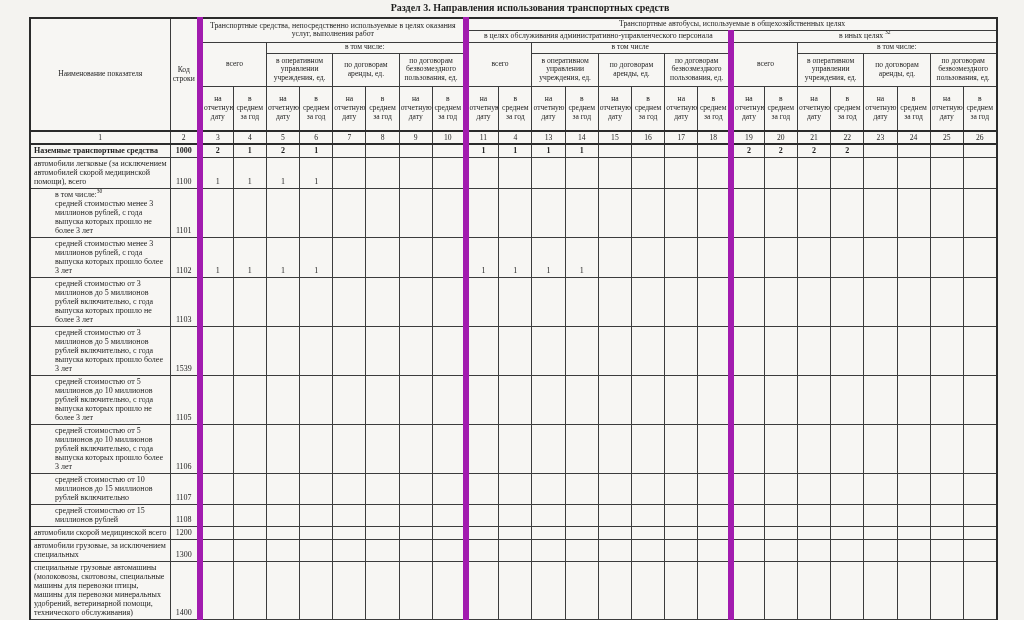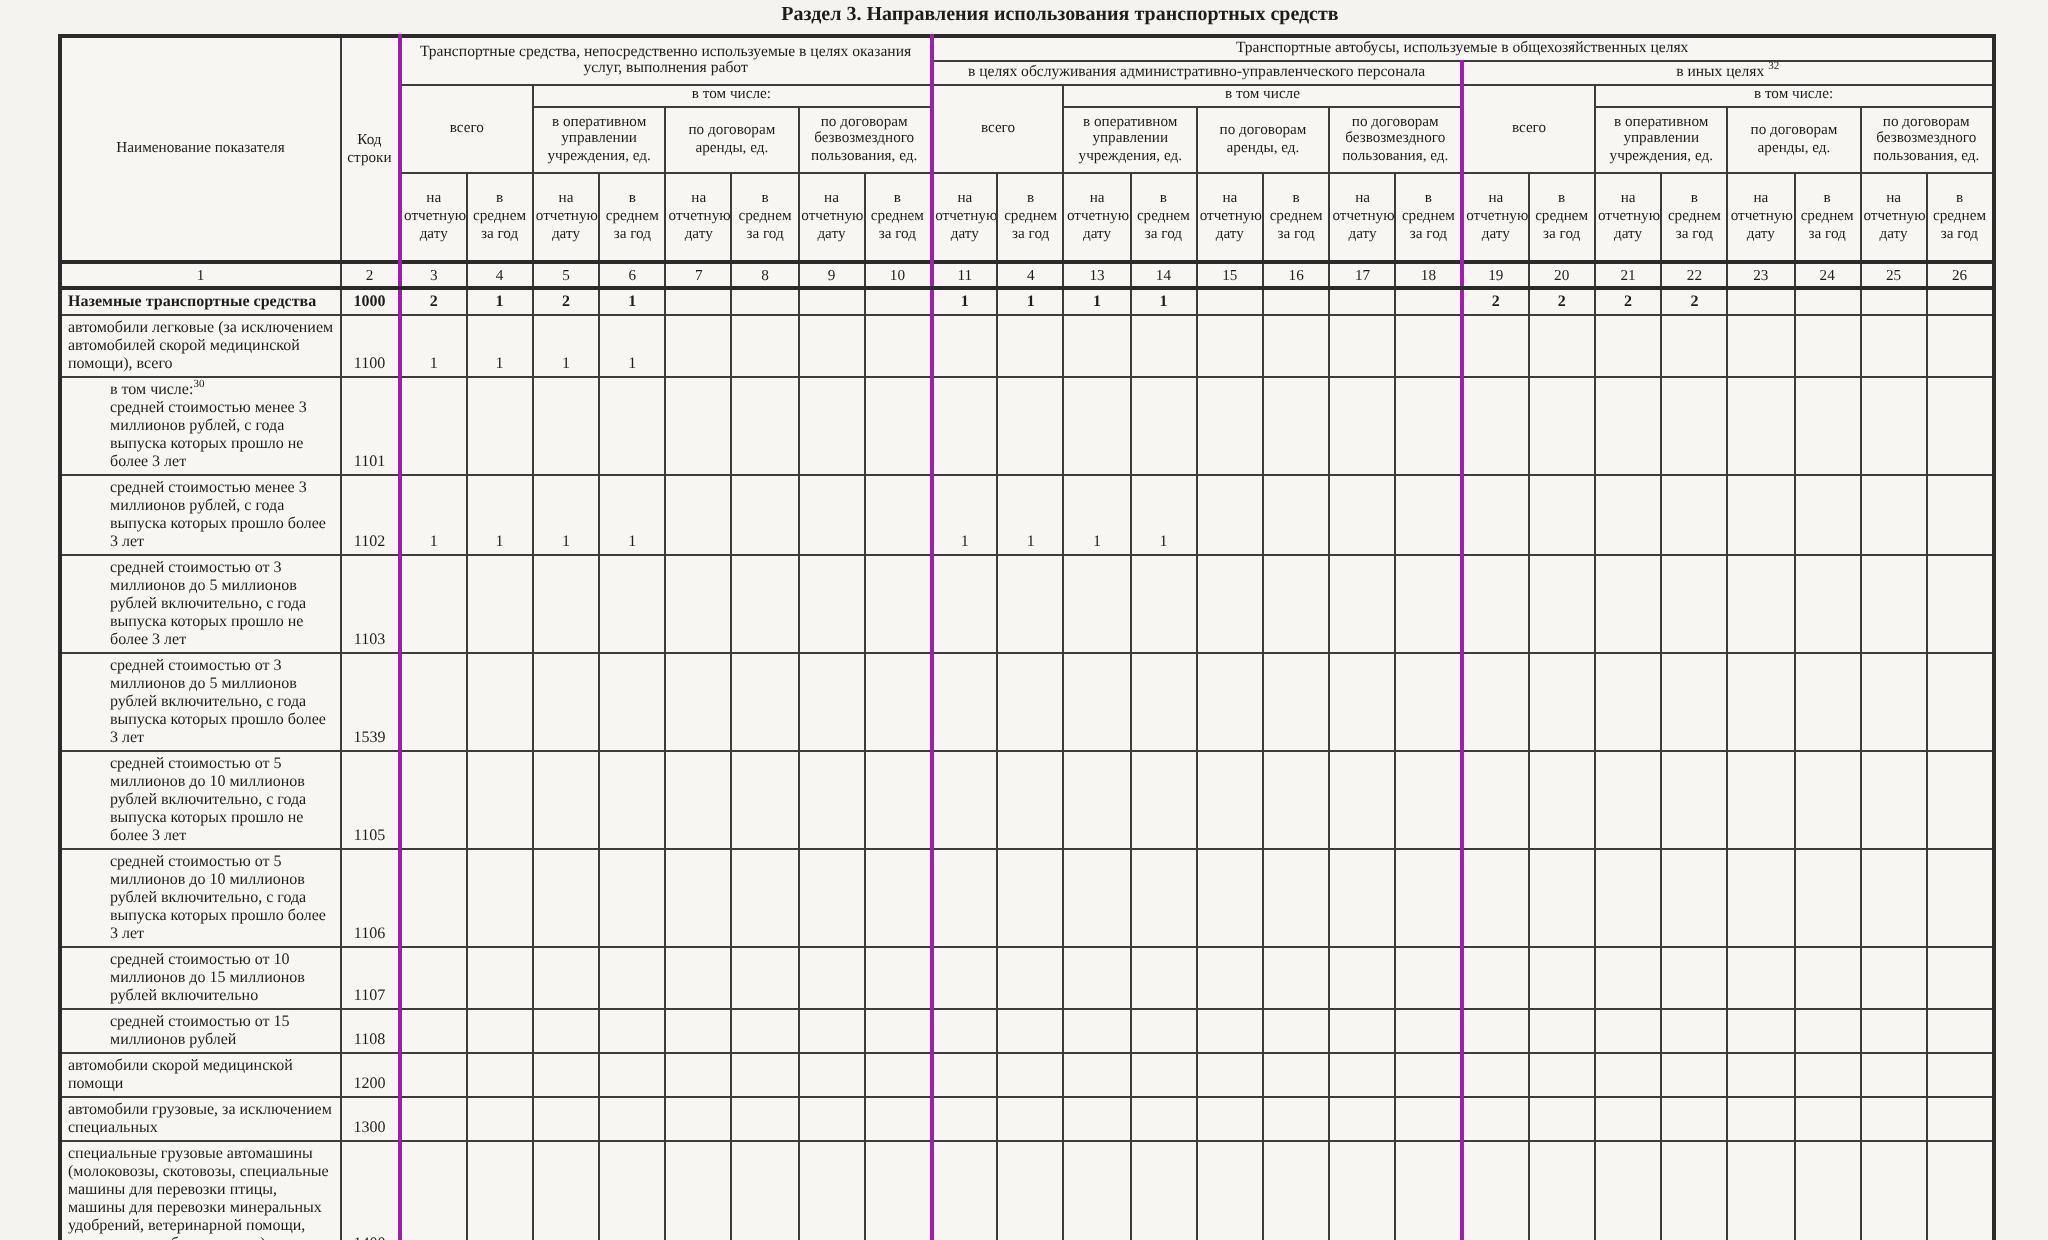--- a/index.html
+++ b/index.html
@@ -37,21 +37,21 @@
   td.lbl {
     font-size:8px; line-height:9px; vertical-align:bottom;
     padding:1px 2px 2px 3px; text-align:left;
   }
   td.lbl.indent { padding-left:24px; }
   td.code, td.val {
     font-size:8px; line-height:9px; text-align:center; vertical-align:bottom;
     padding:1px 0 2px 0;
   }
   tr.bold td { font-weight:bold; }
-  .thL { border-left:2px solid #a21caf; }
+  .thL { border-left:6px solid #a21caf; }
   sup { font-size:5.5px; line-height:0; }
 </style>
 </head>
 <body>
 
 <div class="page-title">Раздел 3. Направления использования транспортных средств</div>
 
 <table class="form">
   <colgroup>
       <col style="width: 140px;">
@@ -444,21 +444,21 @@
         <td class="val thL"></td>
         <td class="val"></td>
         <td class="val"></td>
         <td class="val"></td>
         <td class="val"></td>
         <td class="val"></td>
         <td class="val"></td>
         <td class="val"></td>
       </tr>
       <tr>
-        <td class="lbl">автомобили скорой медицинской помощи</td>
+        <td class="lbl">автомобили скорой медицинской всего</td>
         <td class="code">1200</td>
         <td class="val thL"></td>
         <td class="val"></td>
         <td class="val"></td>
         <td class="val"></td>
         <td class="val"></td>
         <td class="val"></td>
         <td class="val"></td>
         <td class="val"></td>
         <td class="val thL"></td>

